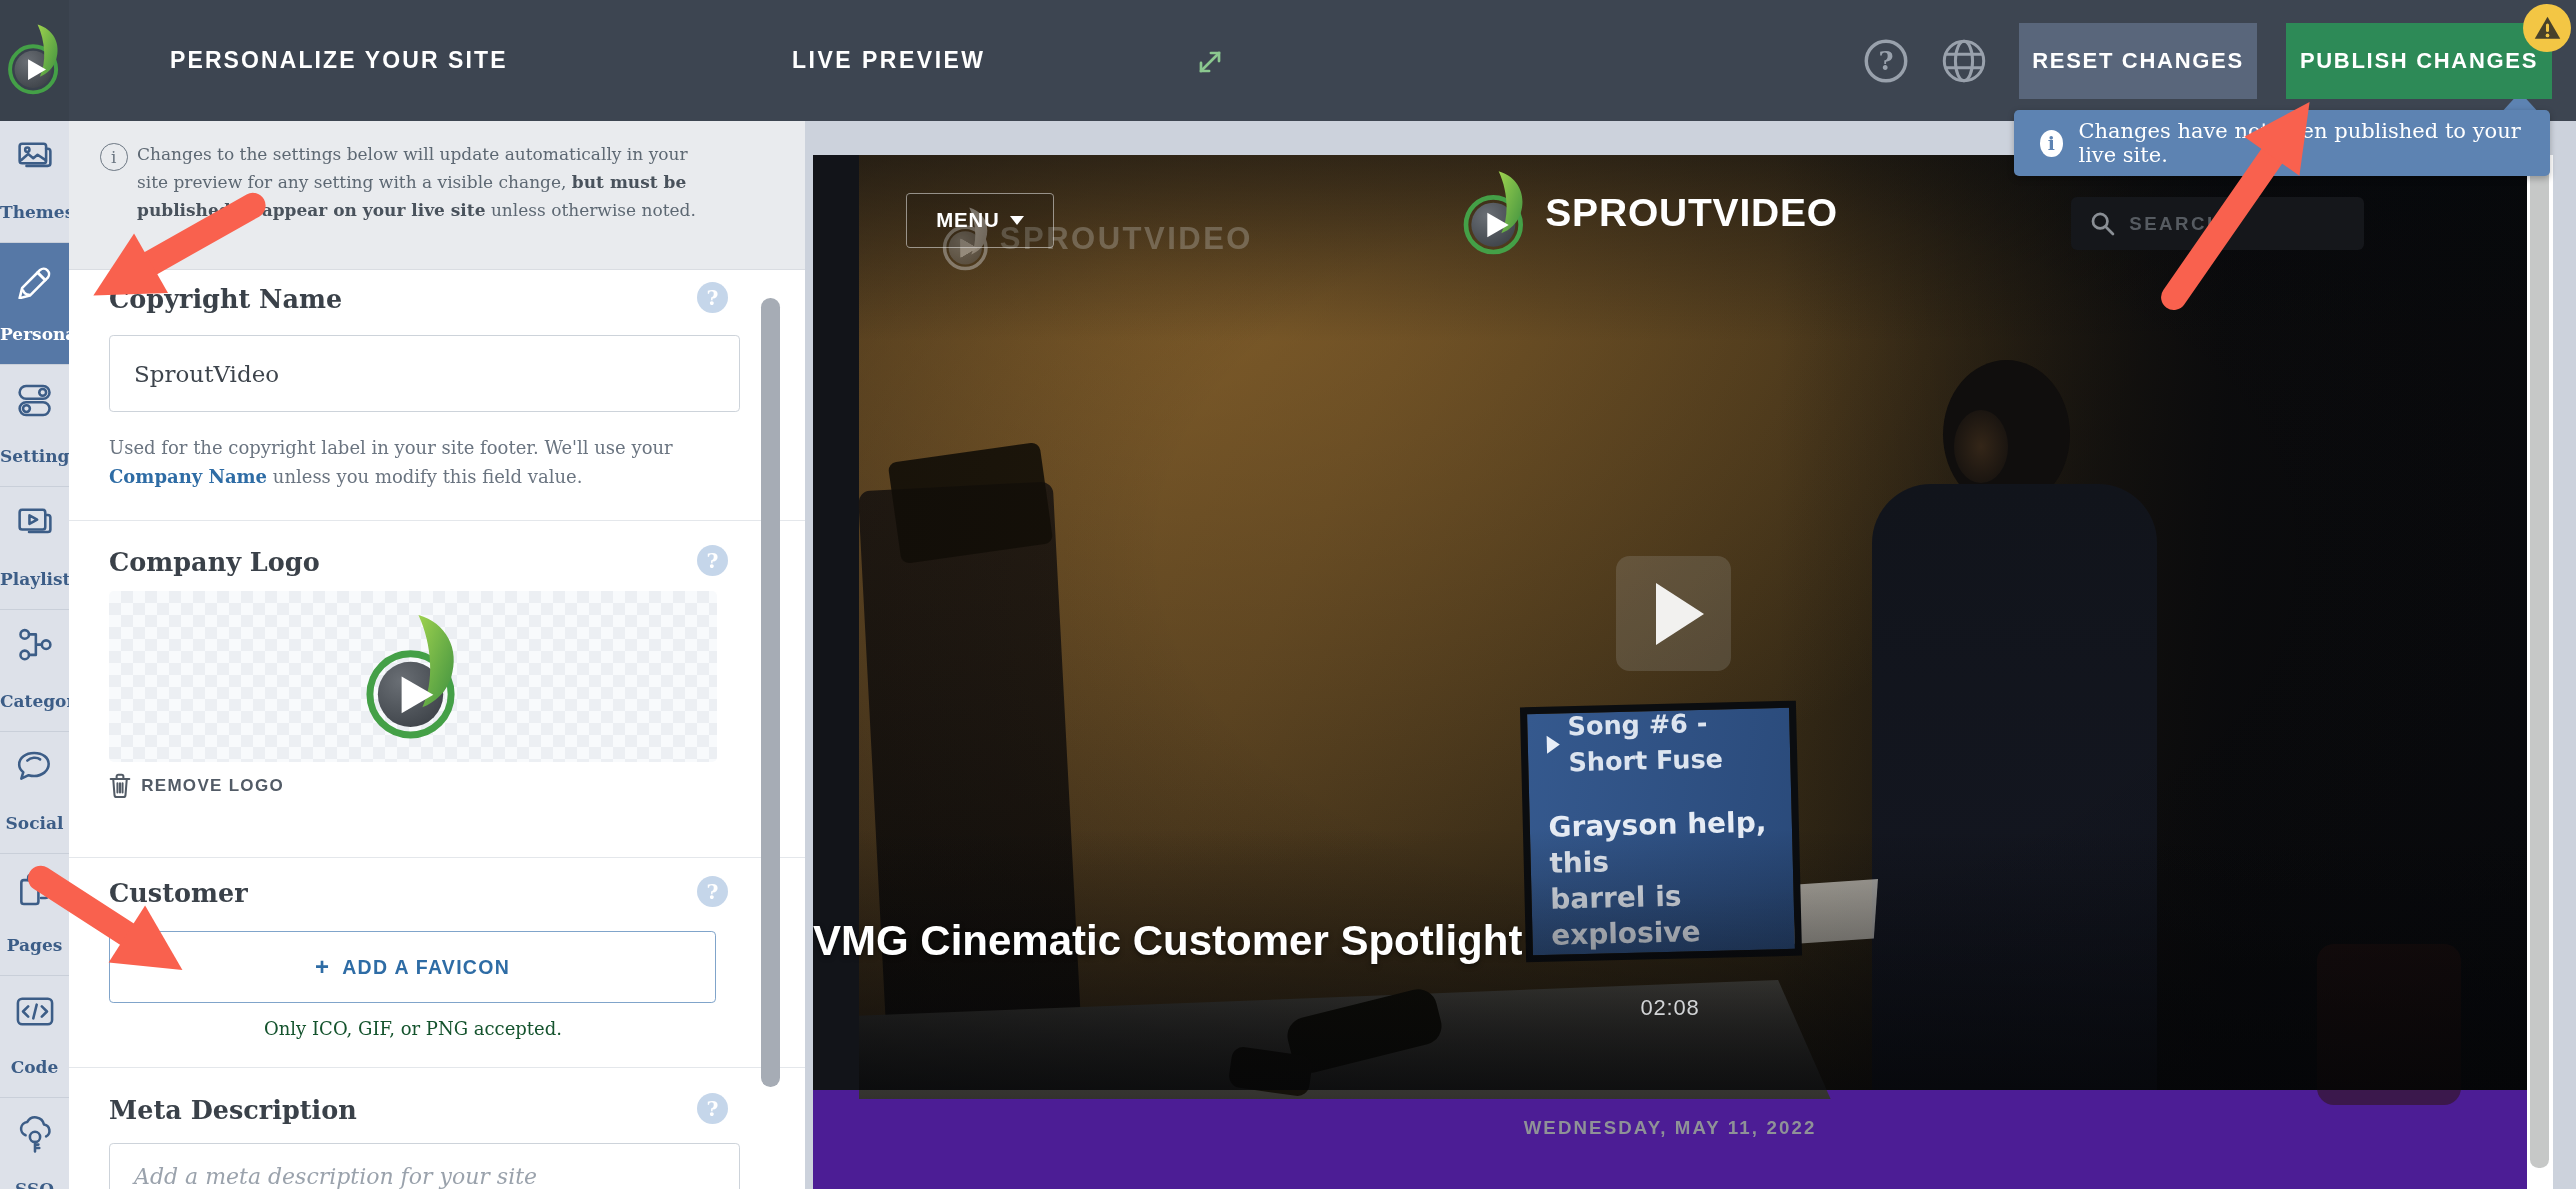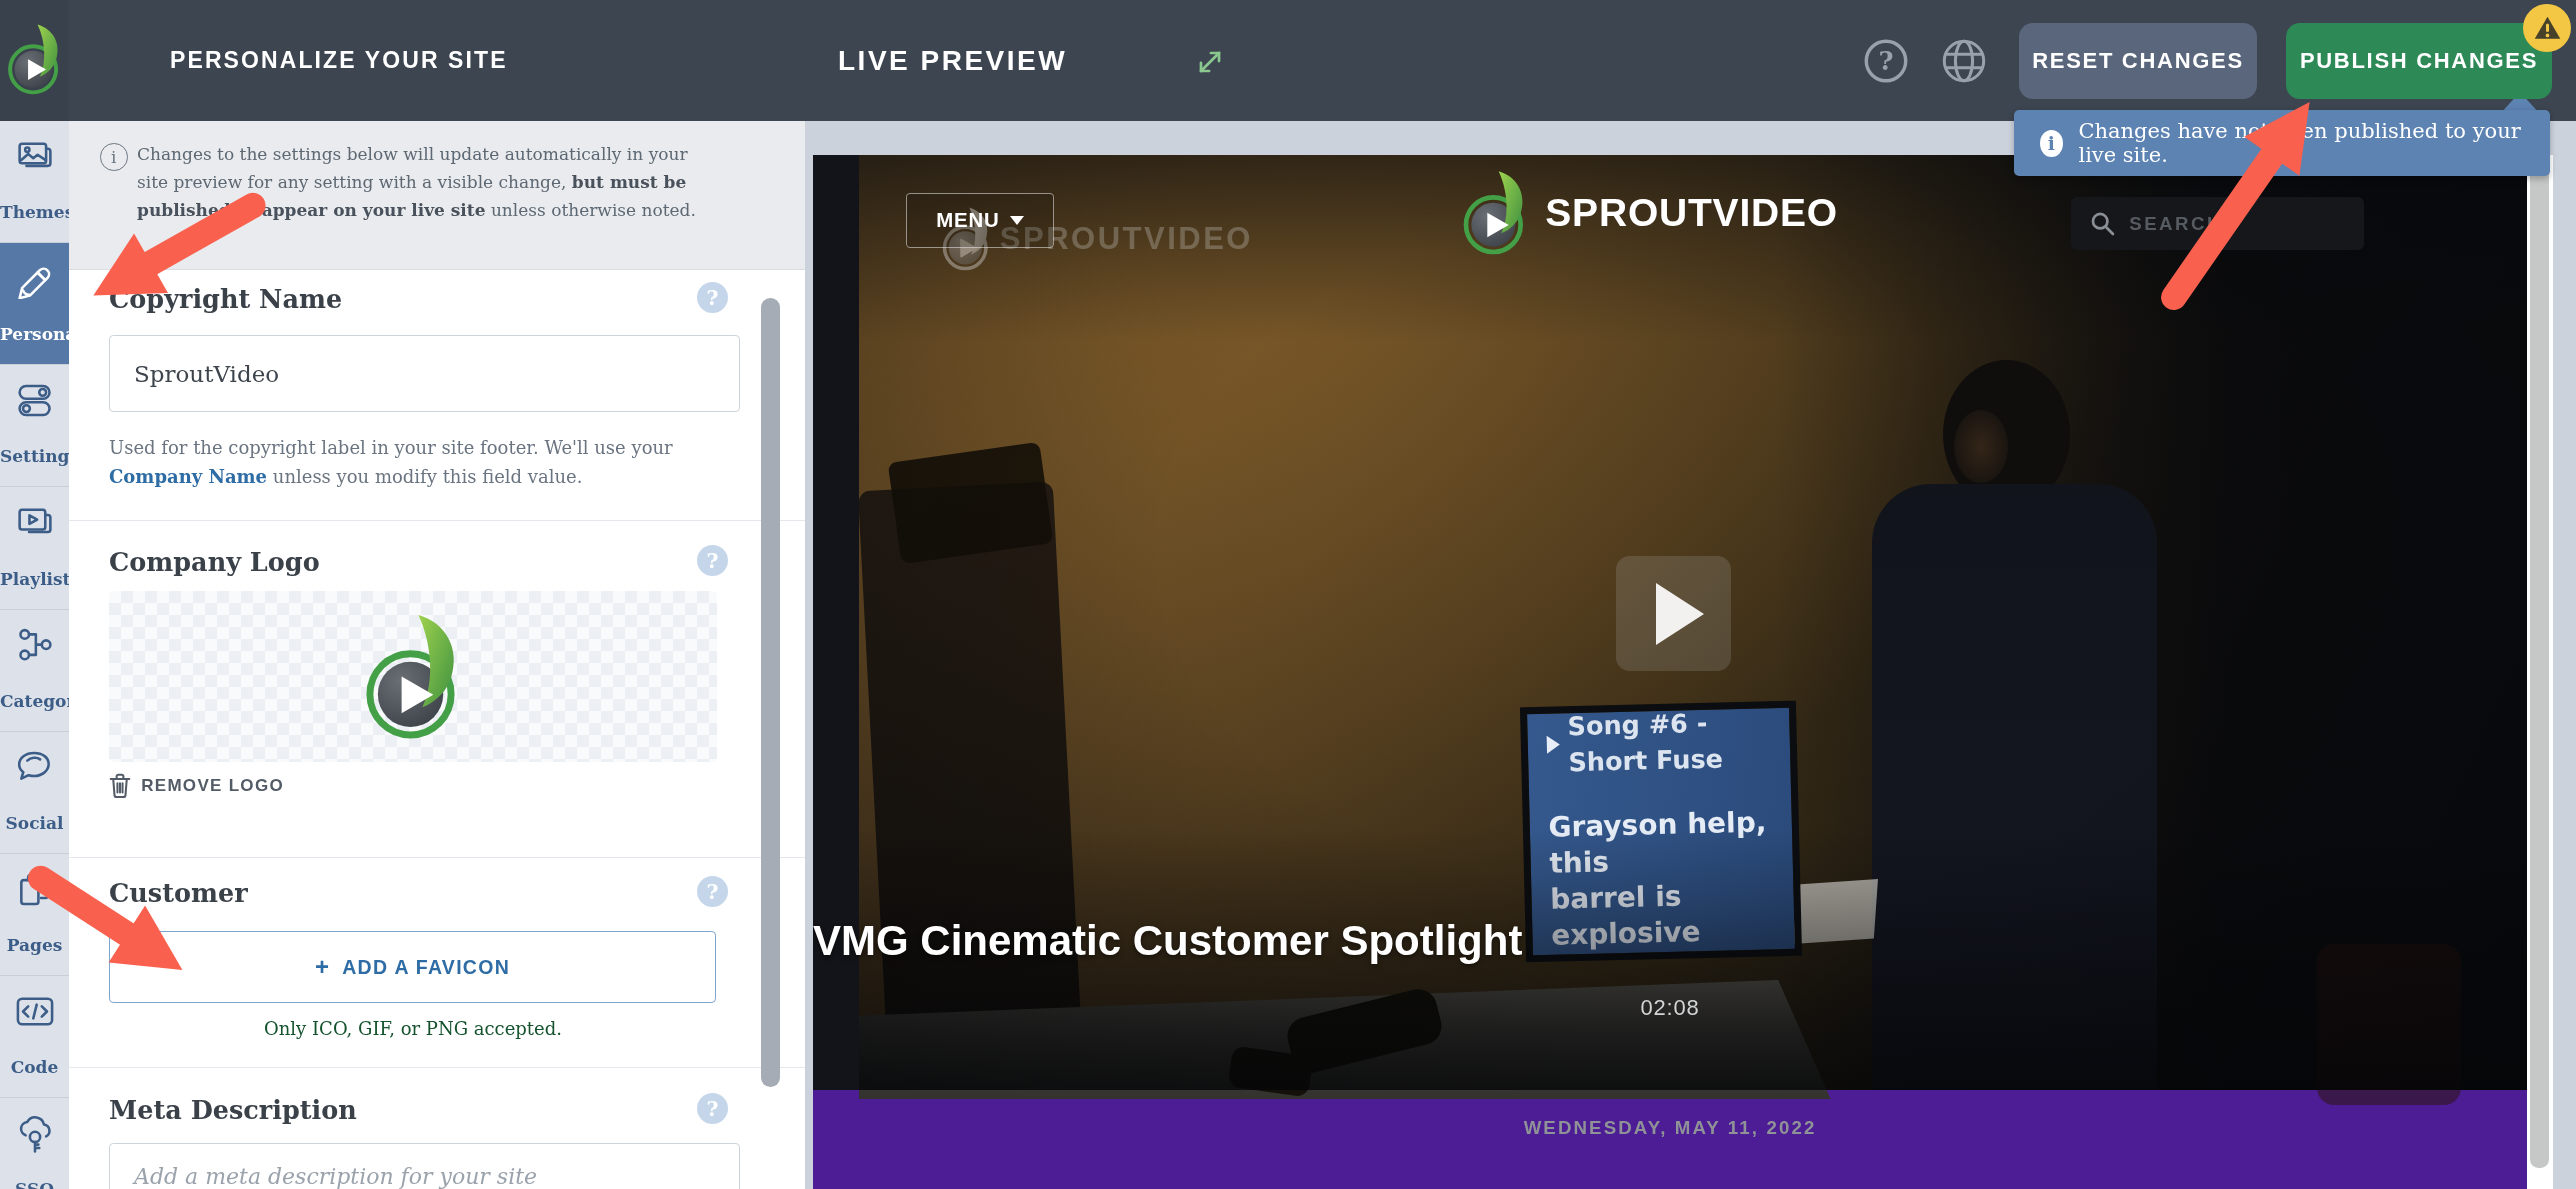--- a/index.html
+++ b/index.html
@@ -2,23 +2,23 @@
 <html style="font-size:13.6px"><head>
 <meta charset="utf-8">
 <style>
   html,body{margin:0;padding:0;background:#ffffff;}
   .app{position:relative;width:2576px;height:1190px;overflow:hidden;font-family:"Liberation Sans",sans-serif;background:#fff;}
   .abs{position:absolute;}
   
   .topbar{left:0;top:0;width:2576px;height:121px;background:#3d4551;}
   .logo-tile{left:0;top:0;width:69px;height:121px;background:#39414c;}
   .panel-title{left:170px;top:0;height:121px;display:flex;align-items:center;color:#fff;font-size:23px;font-weight:bold;letter-spacing:2.1px;}
-  .live-preview{left:838px;top:0;height:121px;display:flex;align-items:center;color:#fff;font-size:28px;font-weight:bold;letter-spacing:2.5px;}
+  .live-preview{left:792px;top:0;height:121px;display:flex;align-items:center;color:#fff;font-size:23px;font-weight:bold;letter-spacing:2.5px;}
   .view-fs{left:1010px;top:0;height:121px;display:flex;align-items:center;color:#8bc88f;font-size:20.4px;font-weight:bold;letter-spacing:2.5px;cursor:pointer;}
-  .tb-btn{top:23px;height:76px;border-radius:14px;display:flex;align-items:center;justify-content:center;color:#fff;font-size:22px;font-weight:bold;letter-spacing:1.7px;cursor:pointer;z-index:6;}
+  .tb-btn{top:23px;height:76px;border-radius:0;display:flex;align-items:center;justify-content:center;color:#fff;font-size:22px;font-weight:bold;letter-spacing:1.7px;cursor:pointer;z-index:6;}
   .reset-btn{left:2019px;width:238px;background:#59667b;}
   .publish-btn{left:2286px;width:266px;background:#2d8a57;}
   .warn-badge{left:2523px;top:4.2px;width:48px;height:48px;border-radius:50%;background:#f3c644;z-index:7;display:flex;align-items:center;justify-content:center;}
   
   .tooltip{left:2014px;top:110px;width:536px;height:66px;background:#5d83b2;border-radius:5.1px;z-index:5;display:flex;align-items:center;box-shadow:0 2.5px 6.8px rgba(0,0,0,.25);}
   .tooltip-caret{left:2500px;top:92px;width:0;height:0;border-left:20.4px solid transparent;border-right:20.4px solid transparent;border-bottom:22px solid #5d83b2;z-index:5;}
   .tooltip-icon{width:27px;height:27px;border-radius:50%;background:#fff;color:#5d83b2;display:flex;align-items:center;justify-content:center;font-weight:bold;font-size:18.7px;margin:0 15.3px 0 25.5px;font-family:"DejaVu Serif",serif;}
   .tooltip-text{color:#fff;font-size:21px;font-family:"DejaVu Serif",serif;}
   
   .sidebar{left:0;top:121px;width:69px;height:1068px;background:#dde1e9;border-right:0.8px solid #c9ced8;}

